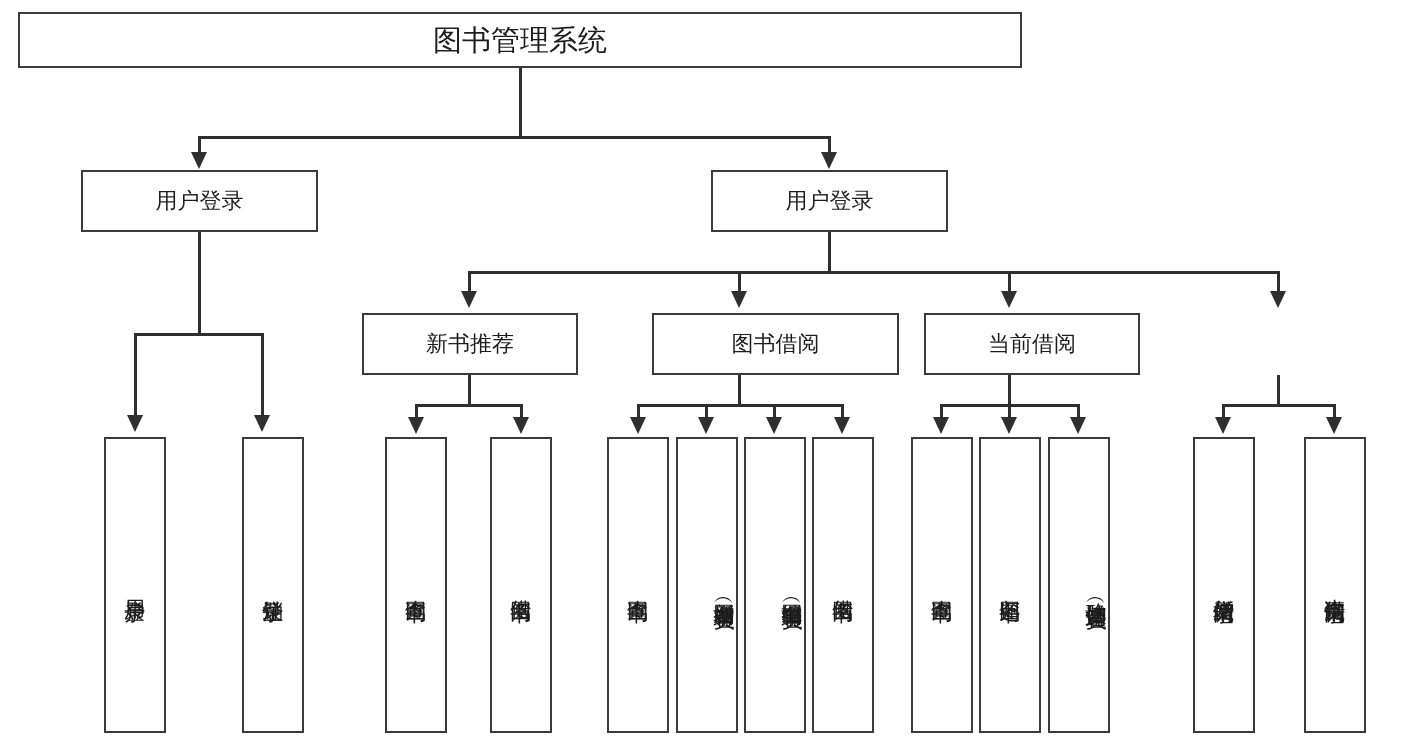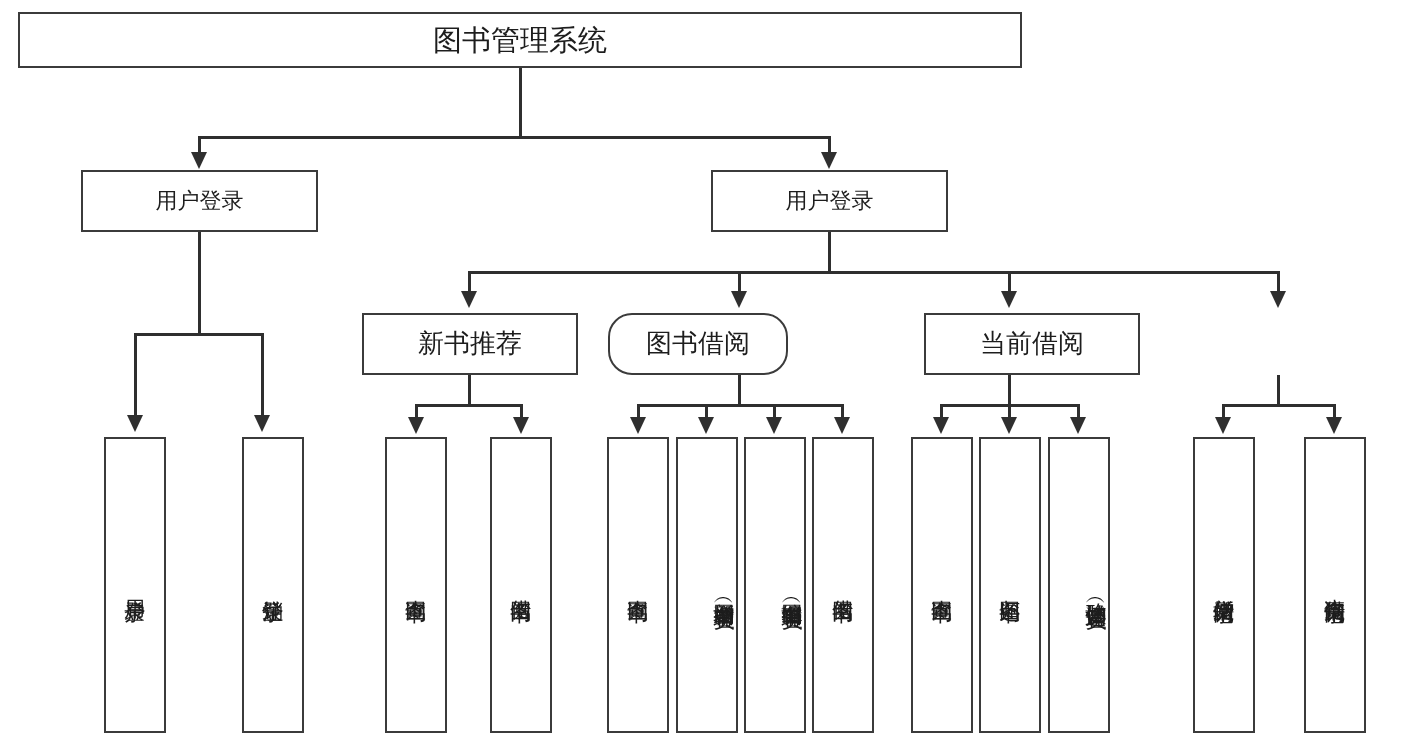--- a/index.html
+++ b/index.html
@@ -20,21 +20,21 @@
     border:2px solid #3b3b3b;
     display:flex;
     align-items:center;
     justify-content:center;
     color:#1d1d1d;
     line-height:1.12;
     white-space:pre-wrap;
   }
   .node.root{font-size:29px;}
   .node.lvl2{font-size:22px;}
-  .node.lvl3{font-size:26px;text-align:right;}
+  .node.lvl3{font-size:22px;text-align:right;}
 
   .node.leaf{
     font-size:21px;
     writing-mode:vertical-rl;
     text-orientation:upright;
     align-items:flex-start;
     justify-content:center;
     padding-top:10px;
     letter-spacing:1px;
   }
@@ -101,21 +101,21 @@
   <div class="arrow" style="left:731px;top:291px;"></div>
 
   <div class="ln v" style="left:1008px;top:271px;height:24px;"></div>
   <div class="arrow" style="left:1001px;top:291px;"></div>
 
   <div class="ln v" style="left:1277px;top:271px;height:24px;"></div>
   <div class="arrow" style="left:1270px;top:291px;"></div>
 
   <div class="node lvl3" style="left:362px;top:313px;width:216px;height:62px;">新书推荐</div>
 
-  <div class="node lvl3" style="left:608px;top:313px;width:180px;height:62px;border-radius:24px;">图书借阅</div>
+  <div class="node lvl3" style="left:652px;top:313px;width:247px;height:62px;">图书借阅</div>
 
   <div class="node lvl3" style="left:924px;top:313px;width:216px;height:62px;">当前借阅</div>
 
 
   <div class="ln v" style="left:468px;top:375px;height:32px;"></div>
   <div class="ln h" style="left:415px;top:404px;width:108px;"></div>
   <div class="ln v" style="left:415px;top:404px;height:16px;"></div>
   <div class="arrow" style="left:408px;top:417px;"></div>
   <div class="ln v" style="left:520px;top:404px;height:16px;"></div>
   <div class="arrow" style="left:513px;top:417px;"></div>

